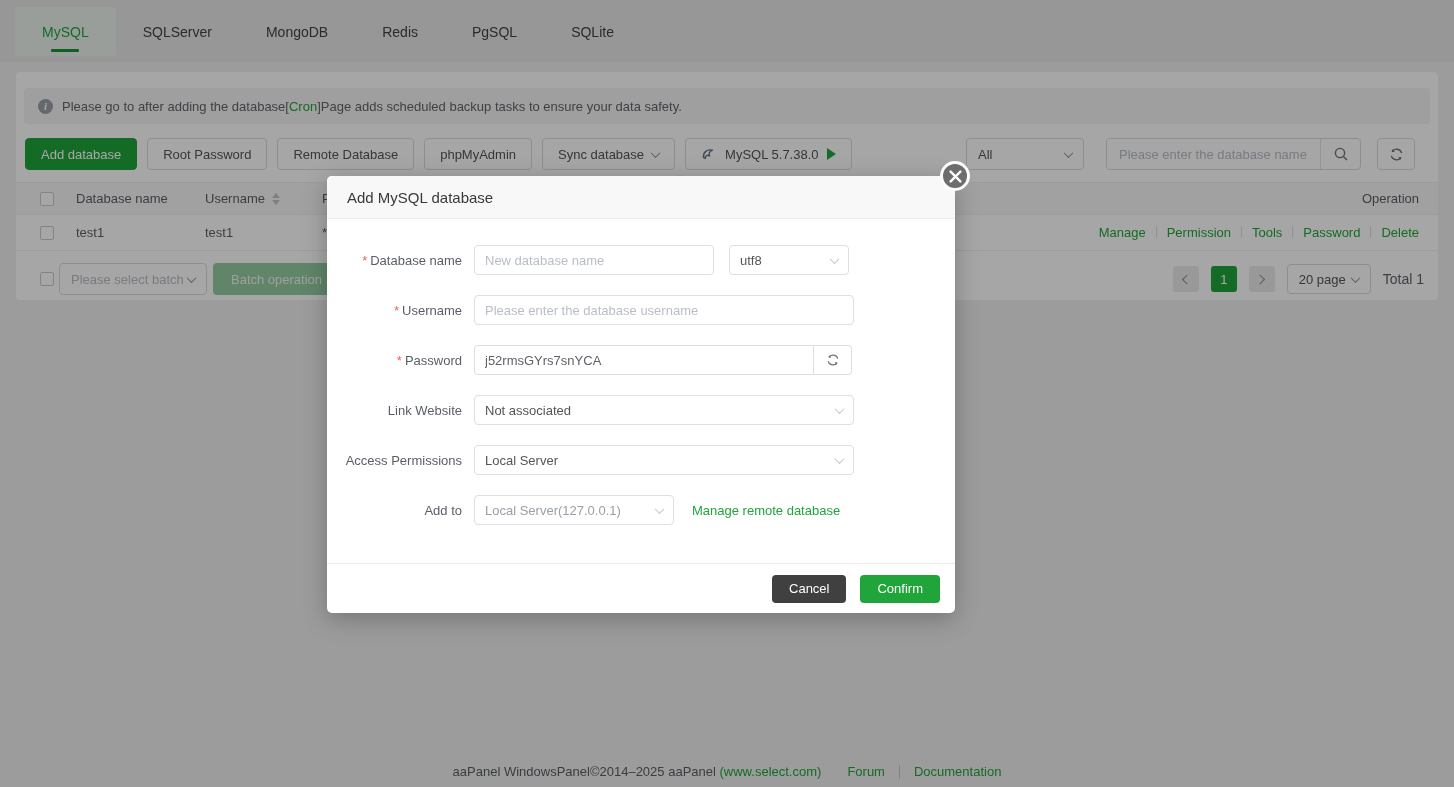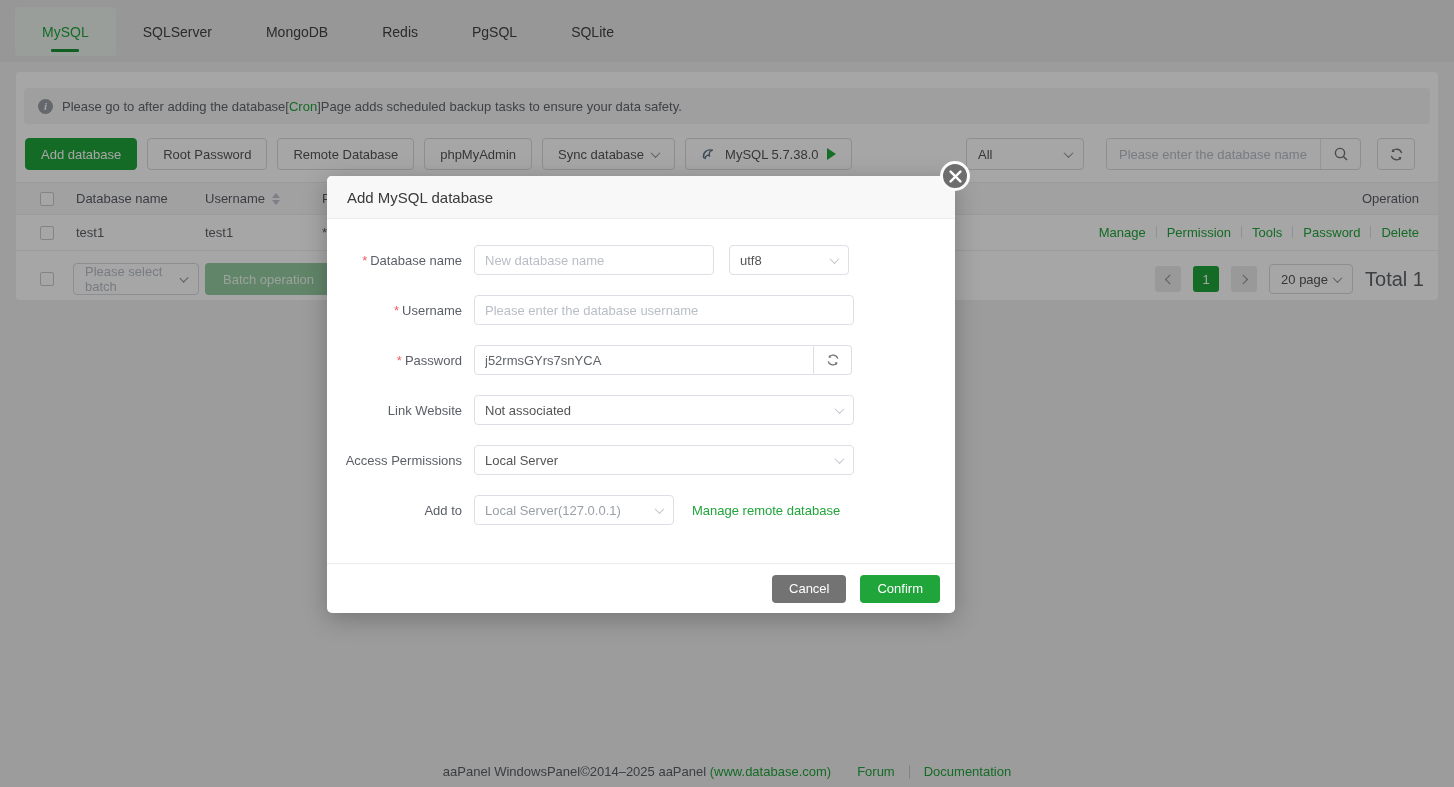--- a/index.html
+++ b/index.html
@@ -58,21 +58,21 @@
   .col-pass { flex:1; letter-spacing:1px; }
   .col-op { text-align:right; padding-right:19px; white-space:nowrap; }
   .sort { display:inline-flex; flex-direction:column; margin-left:7px; gap:2px; }
   .sort i { width:0; height:0; border-left:4px solid transparent; border-right:4px solid transparent; display:block; }
   .sort .up { border-bottom:5px solid #c0c4cc; }
   .sort .dn { border-top:5px solid #c0c4cc; }
   .oplink { color:#20a53a; cursor:pointer; }
   .opdiv { display:inline-block; width:1px; height:12px; background:#dcdfe3; margin:0 10px; vertical-align:-1px; }
   
   .batchrow { display:flex; align-items:center; padding-left:24px; position:relative; top:54px; }
-  .batch-select { width:126px; height:32px; margin-left:19px; color:#b9bec6; }
+  .batch-select { width:148px; height:32px; margin-left:5px; color:#b9bec6; }
   .batch-btn { height:32px; padding:0 18px; margin-left:6px; background:#95cda2; color:#eef7f0;
           border:none; border-radius:4px; font-size:13px; cursor:not-allowed; }
   .pager { margin-left:auto; display:flex; align-items:center; padding-right:14px; gap:12px; }
   .pg-btn { width:26px; height:26px; background:#ececec; border-radius:3px; display:flex;
           align-items:center; justify-content:center; cursor:pointer; }
   .pg-btn .chevl { width:7px; height:7px; border-left:1.5px solid #8a8f94; border-bottom:1.5px solid #8a8f94; transform:rotate(45deg) translate(1px,-1px); }
   .pg-btn .chevr { width:7px; height:7px; border-right:1.5px solid #8a8f94; border-top:1.5px solid #8a8f94; transform:rotate(45deg) translate(-1px,1px); }
   .pg-cur { width:26px; height:26px; background:#20a53a; color:#fff; border-radius:3px;
           display:flex; align-items:center; justify-content:center; cursor:default; }
   .pg-size { width:84px; height:30px; }
@@ -107,21 +107,21 @@
   .pwd-group .inp { width:340px; border-radius:4px 0 0 4px; }
   .pwd-refresh { width:38px; height:30px; border:1px solid #dcdfe6; border-left:none;
           border-radius:0 4px 4px 0; background:#fff; display:flex; align-items:center;
           justify-content:center; cursor:pointer; }
   .manage-link { color:#20a53a; margin-left:18px; cursor:pointer; }
   .modal-footer { position:absolute; bottom:0; left:0; width:100%; height:50px;
           border-top:1px solid #ececec; display:flex; align-items:center; justify-content:flex-end;
           padding-right:15px; gap:14px; }
   .mbtn { height:28px; padding:0 17px; border:none; border-radius:4px; font-size:13px;
           font-family:inherit; color:#fff; cursor:pointer; }
-  .mbtn.cancel { background:#737373; }
+  .mbtn.cancel { background:#404040; }
   .mbtn.confirm { background:#20a53a; }
 </style>
 </head>
 <body>
 
 <div class="tabbar">
   <div class="tab active">MySQL</div>
   <div class="tab">SQLServer</div>
   <div class="tab">MongoDB</div>
   <div class="tab">Redis</div>
@@ -219,28 +219,28 @@
           <i class="chevl"></i>
         </div>
       <div class="pg-cur">1</div>
       <div class="pg-btn">
           <i class="chevr"></i>
         </div>
       <div class="selectbox pg-size">
         <span>20 page</span>
           <i class="chev"></i>
       </div>
-      <span style="font-size:20px">Total 1</span>
+      <span style="font-size:14px">Total 1</span>
     </div>
   </div>
 </div>
 
 <div class="page-footer">
   <span>aaPanel WindowsPanel©2014–2025 aaPanel</span>&nbsp;
-  <span class="green">(www.database.com)</span>
+  <span class="green">(www.select.com)</span>
   <span class="green forum">Forum</span>
   <span class="foot-div"></span>
   <span class="green">Documentation</span>
 </div>
 
 <div class="overlay"></div>
 
 <div class="modal">
   <div class="modal-close">
     <svg width="13" height="13" viewBox="0 0 12 12">

